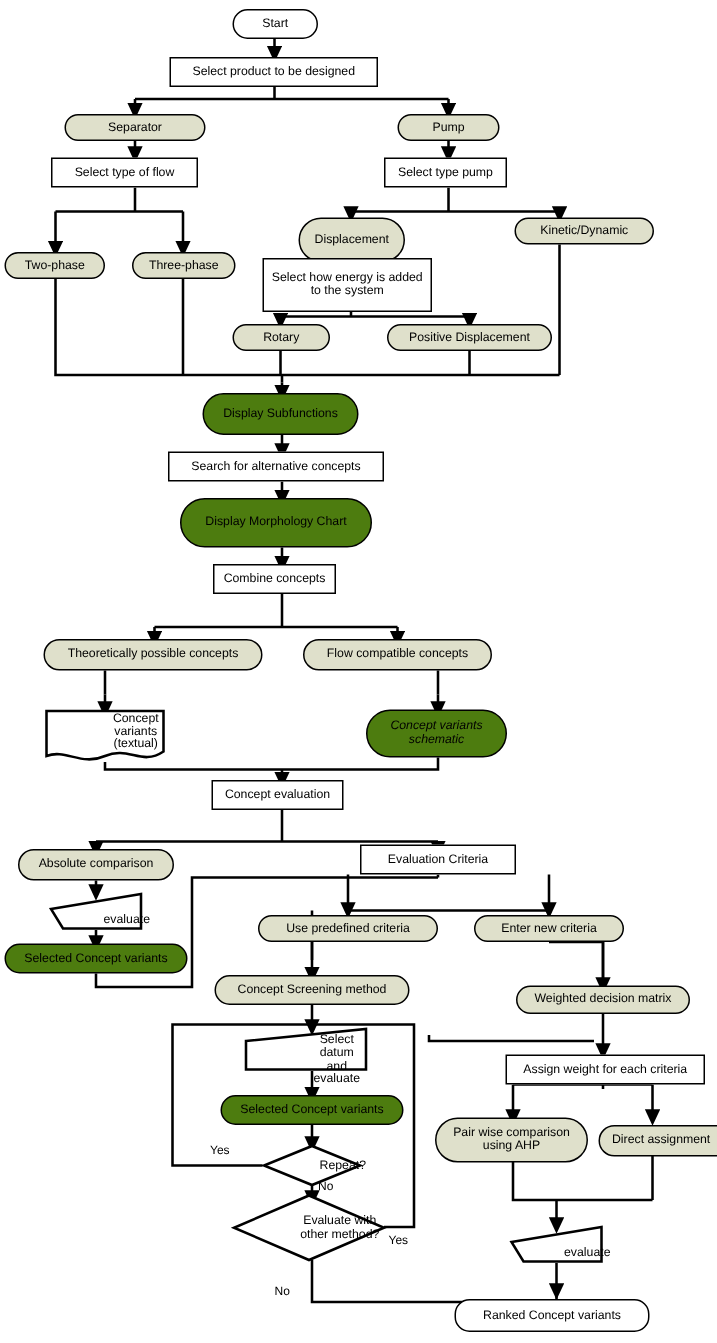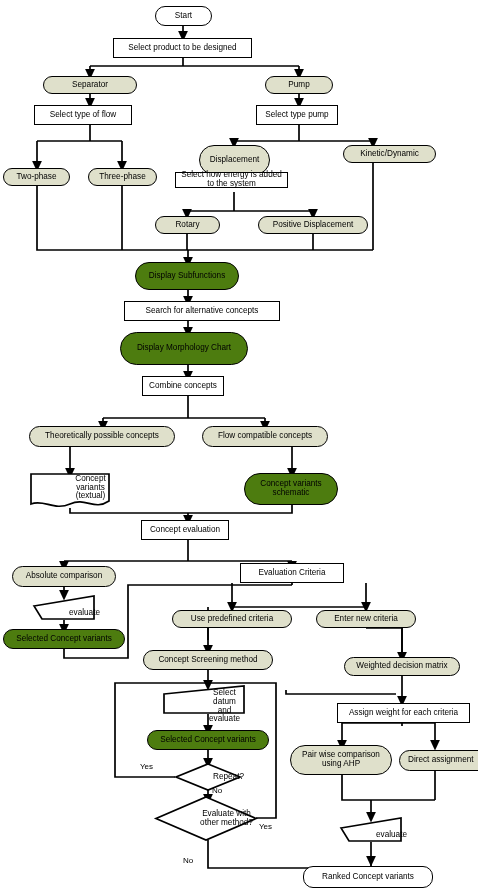--- a/index.html
+++ b/index.html
@@ -181,37 +181,37 @@
 </div>
 
 <div class="node fillround" style="left:199px;top:145px;width:71px;height:30px;">
   <span>Displacement</span>
 </div>
 
 <div class="node fillround" style="left:327px;top:145px;width:93px;height:18px;margin-left:16px;">
   <span>Kinetic/Dynamic</span>
 </div>
 
-<div class="node rect" style="left:175px;top:172px;width:113px;height:16px;">
+<div class="node rect" style="left:175px;top:172px;width:113px;height:36px;">
   <span>Select how energy is added to the system</span>
 </div>
 
 <div class="node fillround" style="left:155px;top:216px;width:65px;height:18px;">
   <span>Rotary</span>
 </div>
 
 <div class="node fillround" style="left:258px;top:216px;width:110px;height:18px;">
   <span>Positive Displacement</span>
 </div>
 
 <div class="node round" style="left:135px;top:262px;width:104px;height:28px;">
   <span>Display Subfunctions</span>
 </div>
 
-<div class="node rect" style="left:124px;top:301px;width:156px;height:20px;">
+<div class="node rect" style="left:112px;top:301px;width:144px;height:20px;">
   <span>Search for alternative concepts</span>
 </div>
 
 <div class="node round" style="left:120px;top:332px;width:128px;height:33px;">
   <span>Display Morphology Chart</span>
 </div>
 
 <div class="node rect" style="left:142px;top:376px;width:82px;height:20px;">
   <span>Combine concepts</span>
 </div>
@@ -224,21 +224,21 @@
   <span>Flow compatible concepts</span>
 </div>
 
 <div class="node shapebox" style="left:30px;top:473px;width:80px;height:36px;font-size:8.2px;padding-bottom:6px;align-items:center;">
   <svg width="80" height="36" viewBox="0 0 80 36">
     <path d="M1,1 L79,1 L79,28 C64,38 56,24 40,31 C24,38 14,26 1,31 Z" fill="#ffffff" stroke="#000000" stroke-width="1.7"></path>
   </svg>
   <span>Concept variants (textual)</span>
 </div>
 
-<div class="node round" style="left:244px;top:473px;width:94px;height:32px;">
+<div class="node round" style="left:244px;top:473px;width:94px;height:32px;font-style:italic;">
   <span>Concept variants schematic</span>
 </div>
 
 <div class="node rect" style="left:141px;top:520px;width:88px;height:20px;">
   <span>Concept evaluation</span>
 </div>
 
 <div class="node fillround" style="left:12px;top:566px;width:104px;height:21px;">
   <span>Absolute comparison</span>
 </div>

